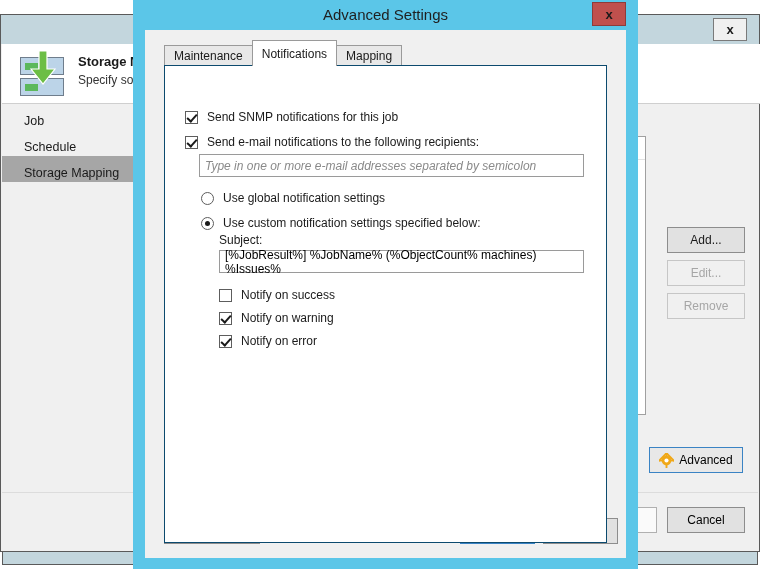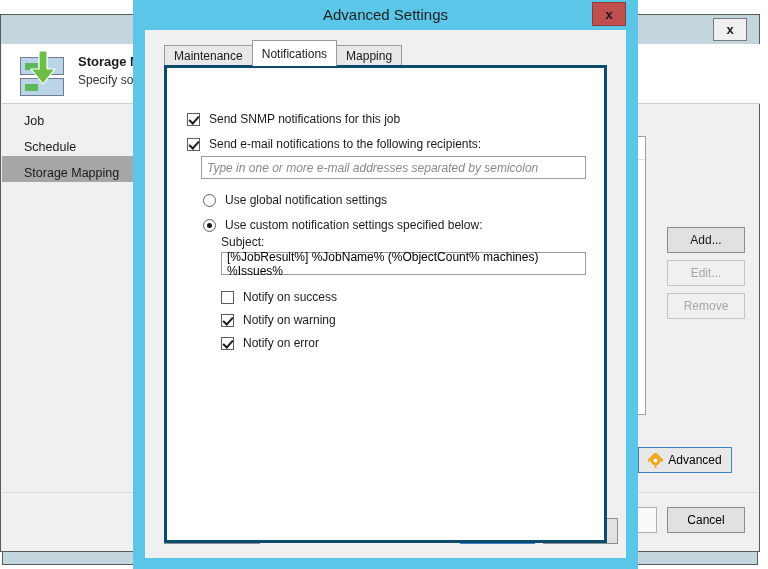--- a/index.html
+++ b/index.html
@@ -118,21 +118,21 @@
     display: flex; align-items: center; justify-content: center;
     cursor: pointer;
     margin-left: 36px;
   }
   .side-btn.disabled { color: #a6a6a6; border-color: #c6c6c6; background: #f0f0f0; cursor: default; }
   .btn-add { top: 123px; }
   .btn-edit { top: 156px; }
   .btn-remove { top: 189px; }
 
   .bg-advanced {
-    position: absolute; right: 26px; bottom: 20px;
+    position: absolute; right: 15px; bottom: 20px;
     height: 26px; width: 94px;
     border: 1px solid #3a83c4;
     background: #e8e8e8;
     box-sizing: border-box;
     display: flex; align-items: center; justify-content: center; gap: 5px;
     font-size: 12px; cursor: pointer;
   }
   .bg-footer {
     position: absolute; left: 1px; right: 1px; bottom: 1px;
     height: 57px;
@@ -209,21 +209,21 @@
   .tab.active {
     height: 26px; line-height: 26px;
     background: #ffffff;
     position: relative; z-index: 3;
     border-color: #9a9a9a;
   }
   .tabpanel {
     position: absolute; left: 19px; top: 35px;
     width: 443px; height: 478px;
     background: #ffffff;
-    border: 3px solid #0c4a6e;
+    border: 1px solid #0c4a6e;
     box-sizing: border-box;
     z-index: 2;
   }
 
   .row { position: absolute; display: flex; align-items: center; }
   .cb {
     width: 13px; height: 13px;
     border: 1px solid #5d5d5d;
     background: #ffffff;
     box-sizing: border-box;

